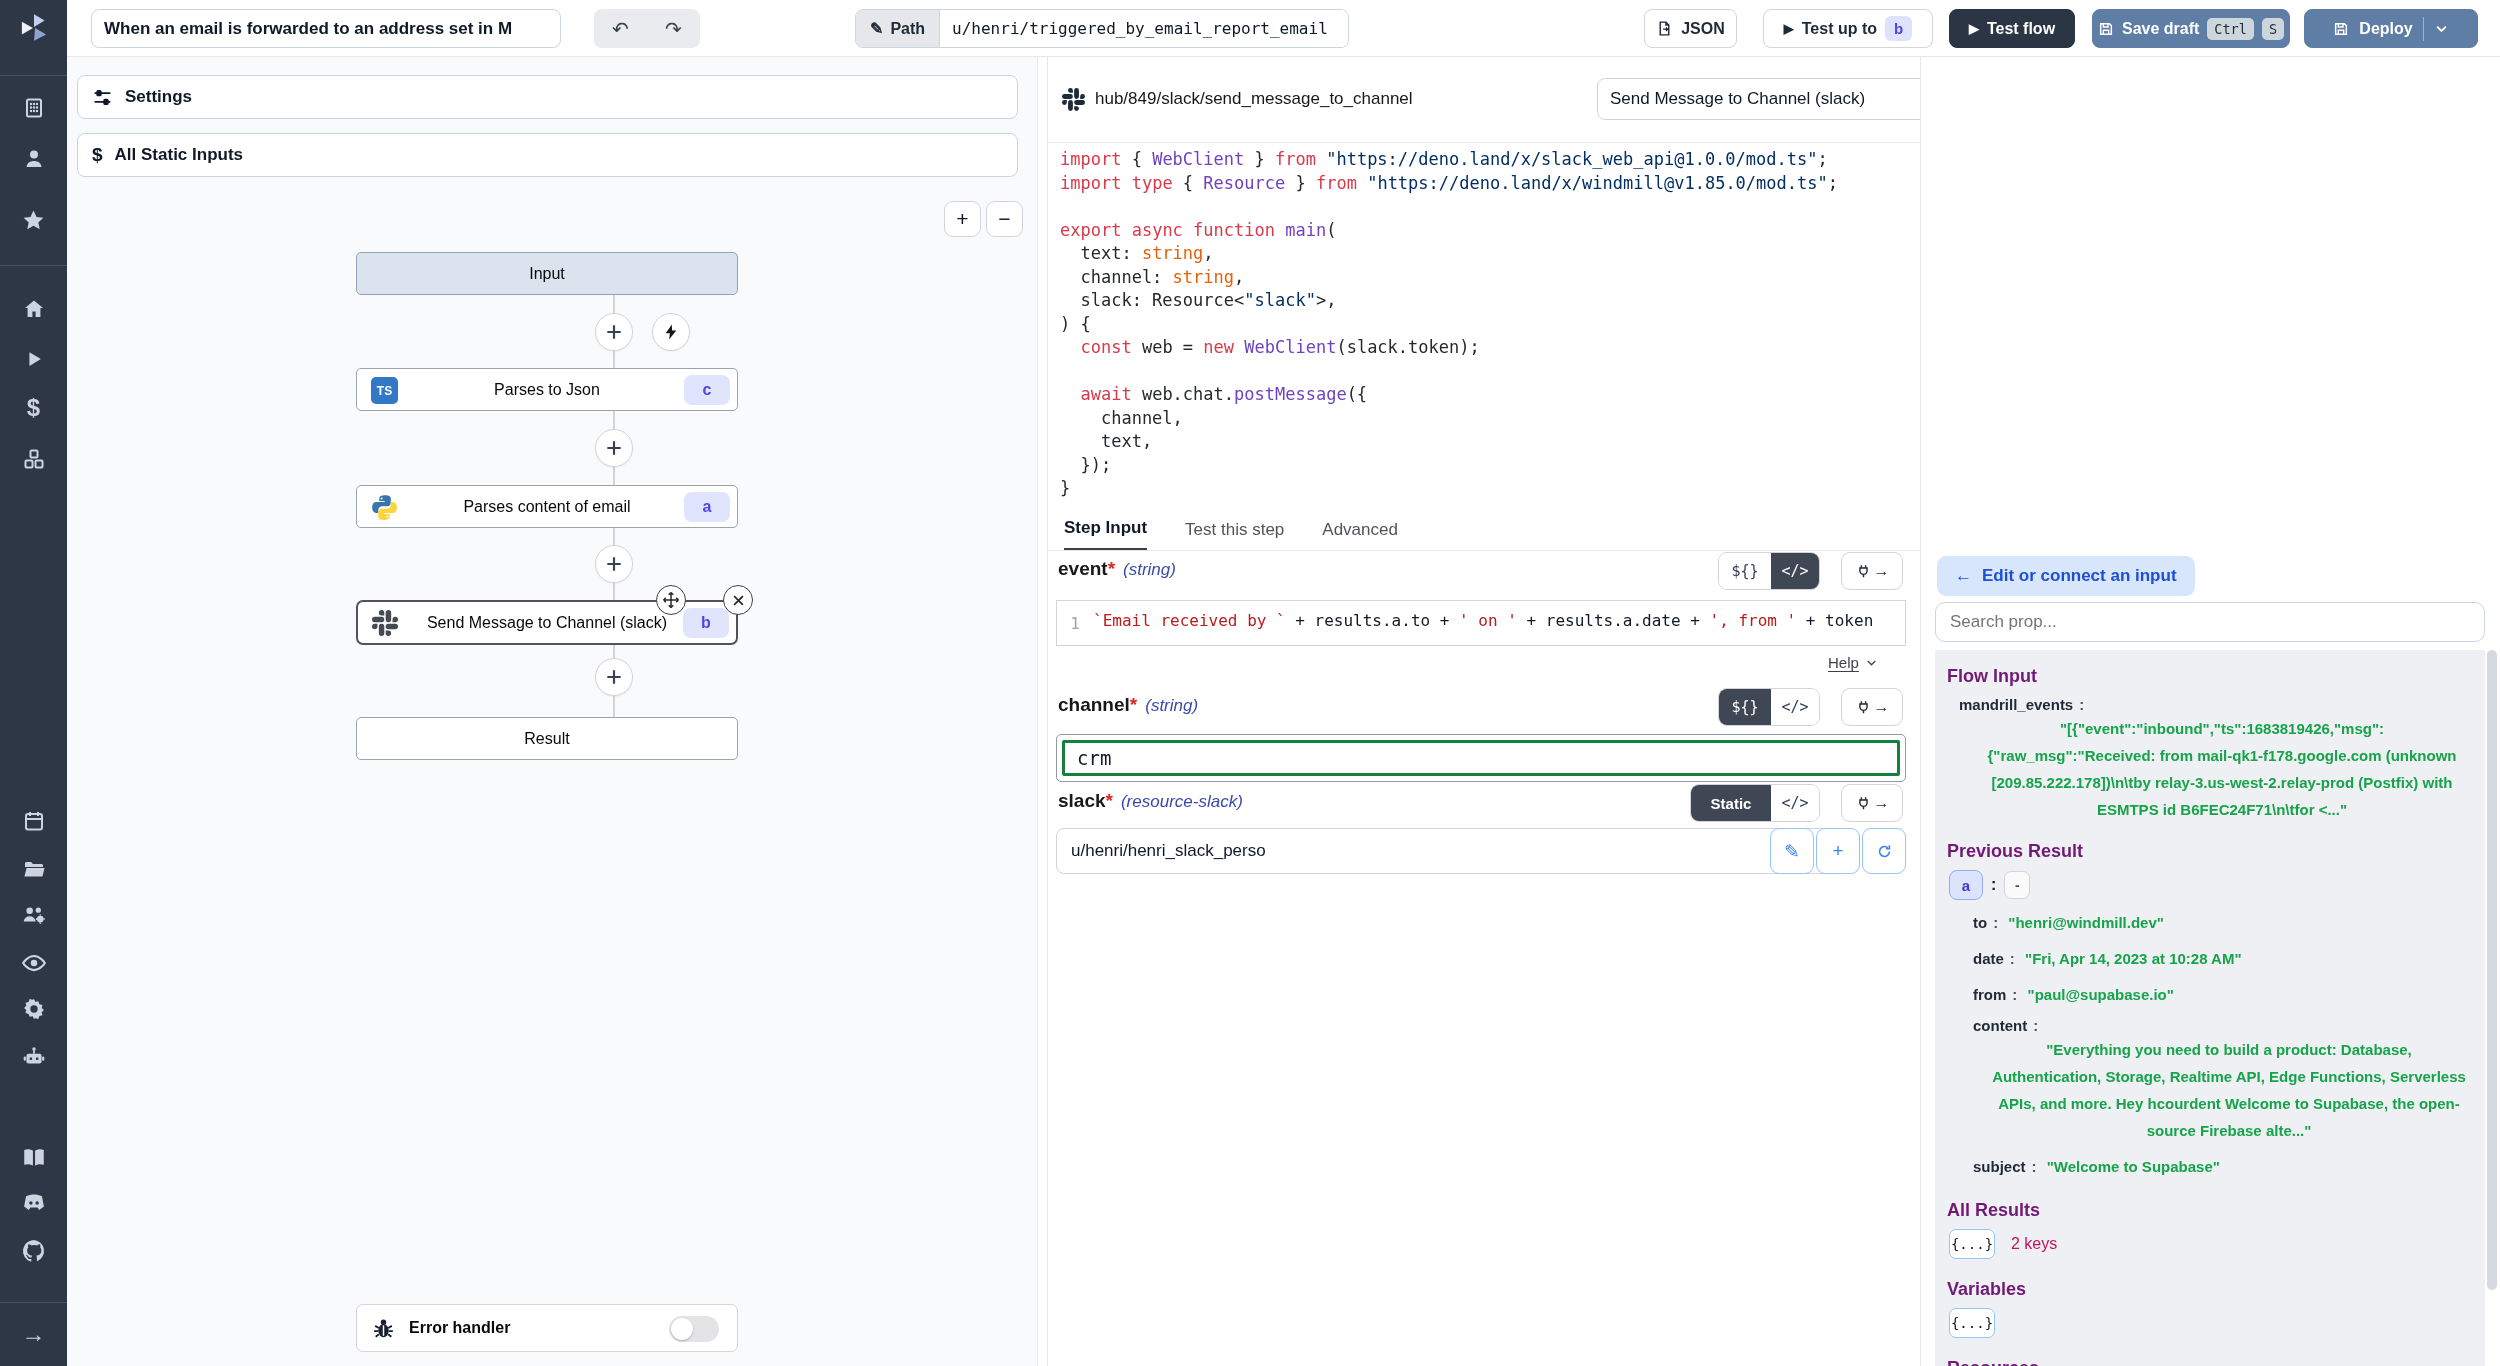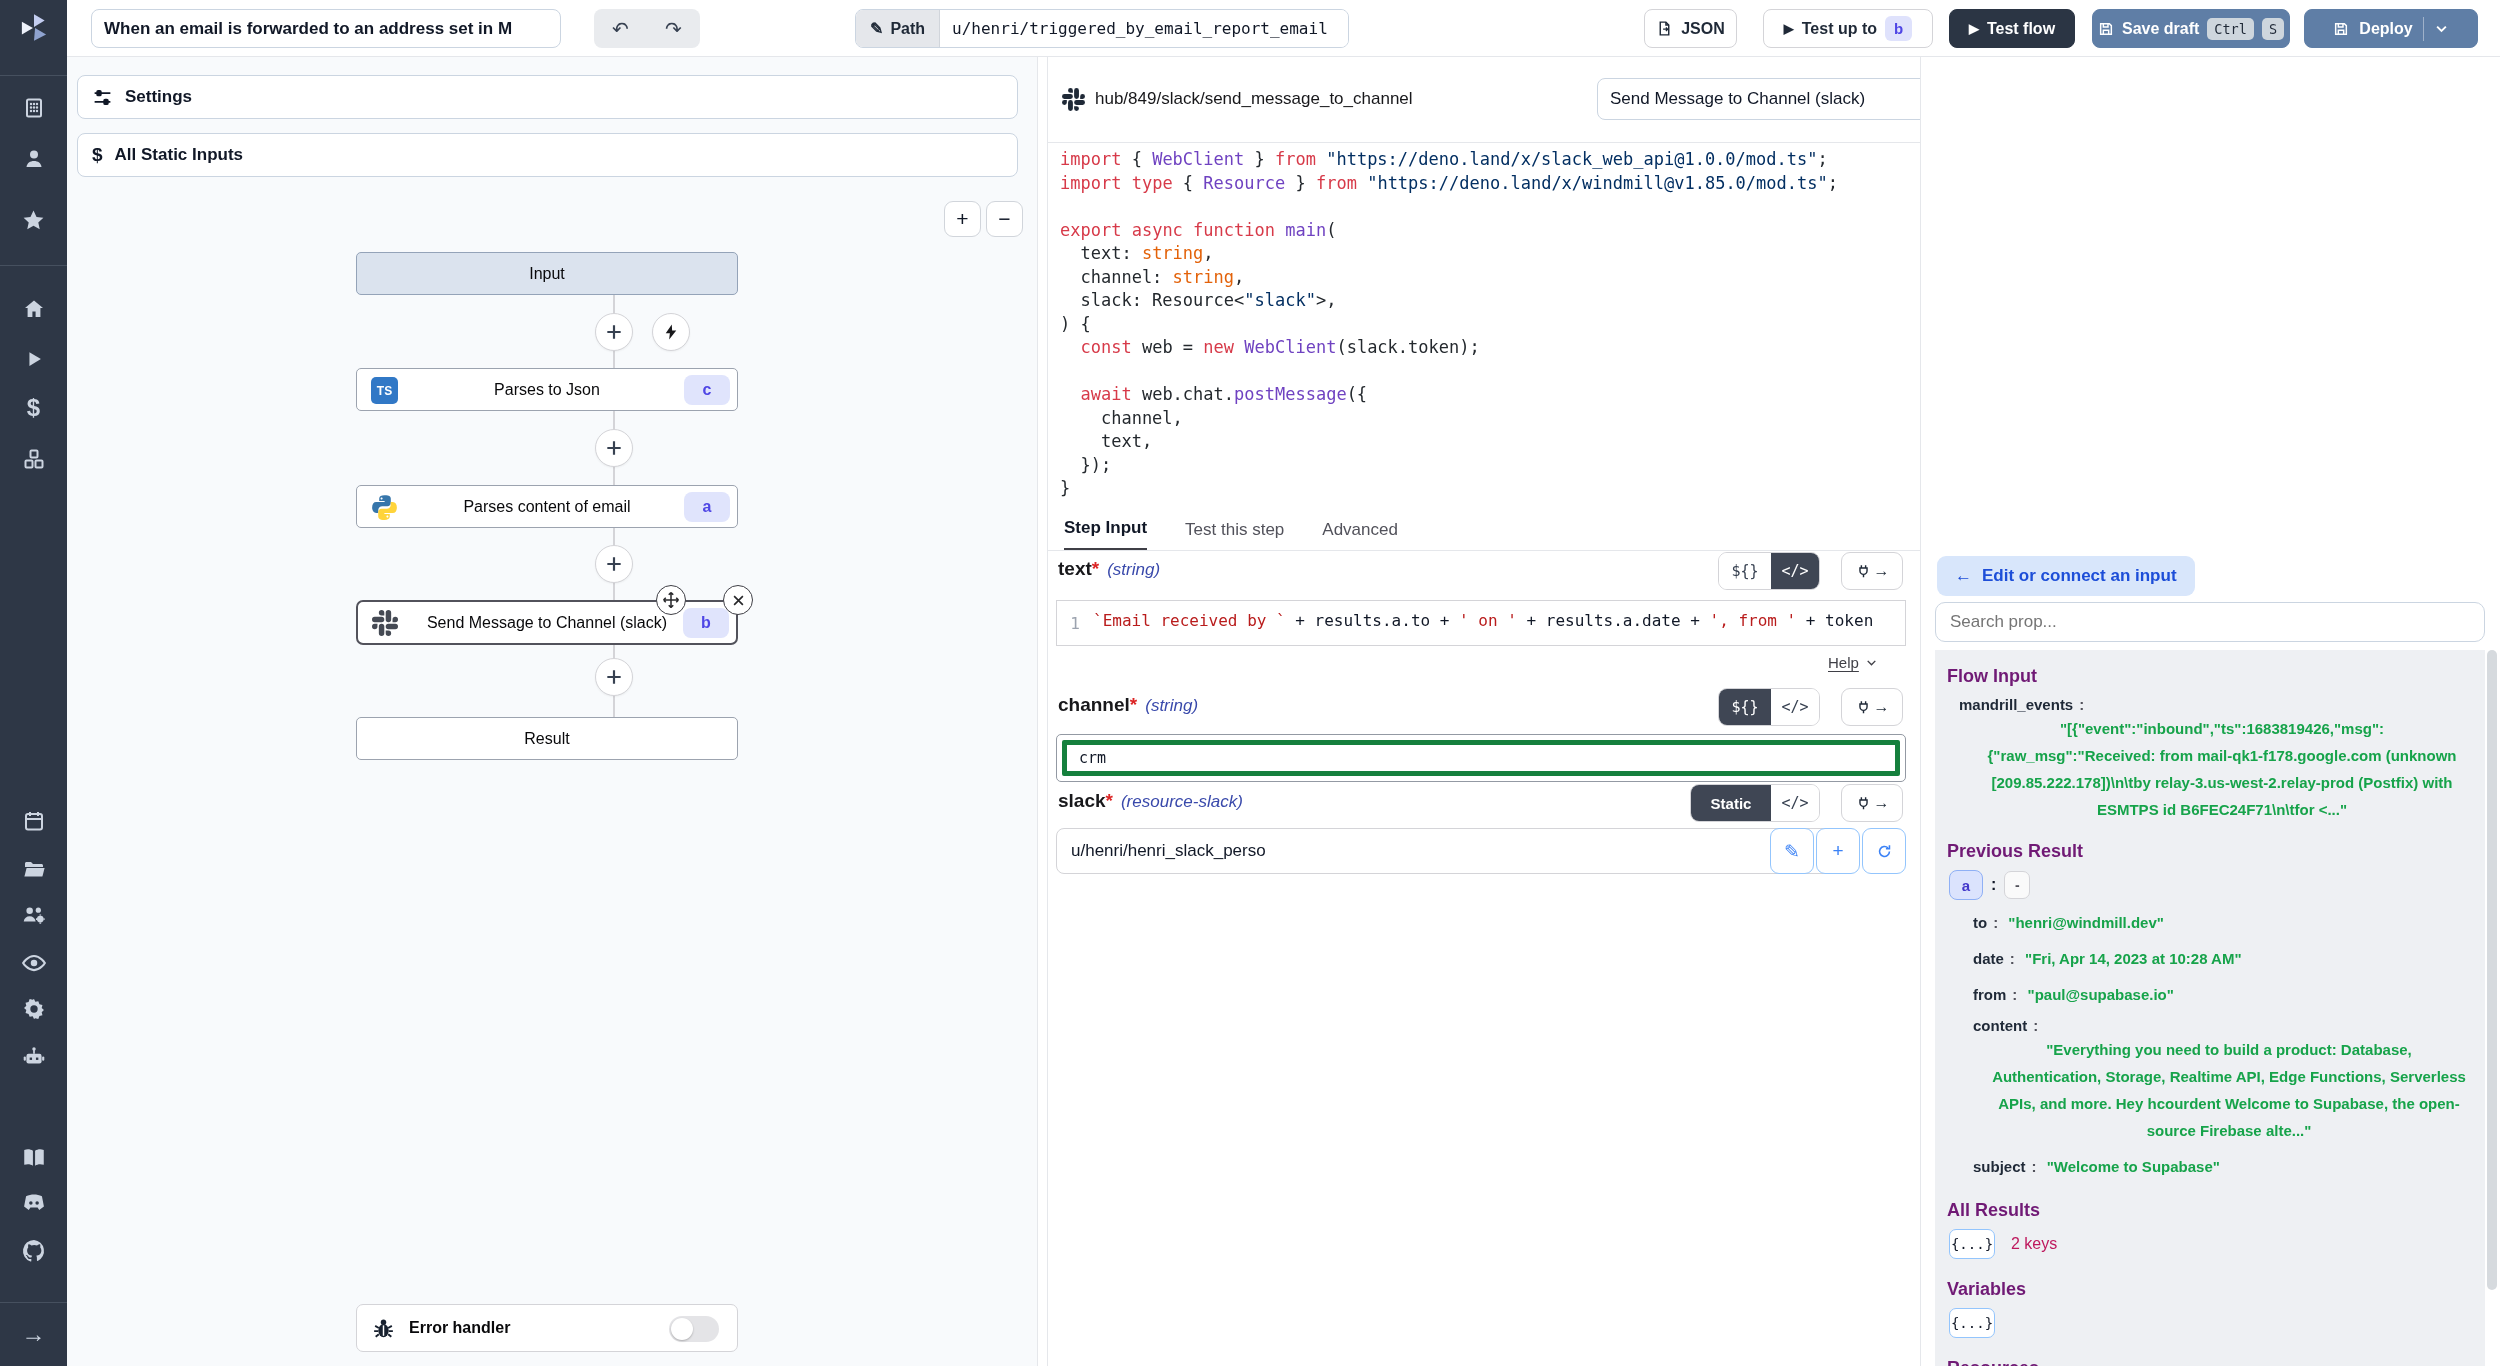--- a/index.html
+++ b/index.html
@@ -66,21 +66,21 @@
   .seg-group { position:absolute; display:flex; height:38px; border-radius:9px; overflow:hidden; border:1px solid #d4d4d8; font-family:"DejaVu Sans Mono",monospace; }
   .seg { display:flex; align-items:center; justify-content:center; font-size:15px; background:#fff; color:#374151; cursor:pointer; }
   .seg.on { background:#3f4654; color:#fff; }
   .plug-btn { position:absolute; width:62px; height:38px; border:1px solid #d4d4d8; border-radius:9px; background:#fff; display:flex; align-items:center; justify-content:center; gap:2px; color:#1f2937; cursor:pointer; font-size:16px; }
   .expr-box { position:absolute; left:8px; width:850px; height:46px; border:1px solid #d4d4d8; background:#fff; display:flex; align-items:center; overflow:hidden; }
   .lineno { width:36px; text-align:center; color:#9ca3af; font-family:"DejaVu Sans Mono",monospace; font-size:16px; }
   .expr { font-family:"DejaVu Sans Mono",monospace; font-size:16px; white-space:pre; }
   .help-link { position:absolute; font-size:15px; color:#3f3f46; display:flex; align-items:center; gap:6px; cursor:pointer; }
   .help-link u { text-underline-offset:3px; }
   .outer-input { position:absolute; left:8px; width:850px; height:48px; border:1.5px solid #9399a3; border-radius:5px; background:#fff; padding:5px; }
-  .outer-input input { width:100%; height:100%; border:5px solid #15803d; border-radius:2px; padding:0 12px; font-family:"DejaVu Sans Mono",monospace; font-size:15px; color:#111827; }
+  .outer-input input { width:100%; height:100%; border:3px solid #15803d; border-radius:2px; padding:0 12px; font-family:"DejaVu Sans Mono",monospace; font-size:19px; color:#111827; }
   .res-input { position:absolute; left:8px; width:789px; height:46px; border:1px solid #d4d4d8; border-radius:8px; background:#fff; display:flex; align-items:center; padding:0 14px; font-size:17px; color:#111827; }
   .res-x { margin-left:auto; font-size:17px; color:#18181b; cursor:pointer; }
   .blue-btn { position:absolute; width:44px; height:46px; border:1px solid #93c5fd; border-radius:9px; background:#fff; color:#3b82f6; display:flex; align-items:center; justify-content:center; font-size:19px; cursor:pointer; }
 
   
   .props { left:1920px; top:57px; width:580px; height:1309px; background:#fff; border-left:1px solid #e5e7eb; }
   .connect-pill { position:absolute; left:16px; top:499px; height:40px; padding:0 18px; background:#d8e6fb; border-radius:9px; display:flex; align-items:center; gap:10px; color:#1d4ed8; font-size:17px; font-weight:600; cursor:pointer; }
   .search-input { position:absolute; left:14px; top:545px; width:550px; height:40px; border:1px solid #cbd5e1; border-radius:10px; padding:0 14px; font-size:17px; font-family:"Liberation Sans",sans-serif; color:#111827; }
   .graybox { position:absolute; left:14px; top:593px; width:550px; height:716px; background:#eef0f3; padding:10px 12px; overflow:hidden; }
   .sec-h { font-size:18px; font-weight:700; color:#701a75; margin-top:6px; }
@@ -429,21 +429,21 @@
 
     <div class="code-area"><div class="code-line"><span class="tok-kw">import</span><span class="tok-pl"> { </span><span class="tok-id">WebClient</span><span class="tok-pl"> } </span><span class="tok-kw">from</span><span class="tok-pl"> </span><span class="tok-str">"https://deno.land/x/slack_web_api@1.0.0/mod.ts"</span><span class="tok-pl">;</span></div><div class="code-line"><span class="tok-kw">import</span><span class="tok-pl"> </span><span class="tok-kw">type</span><span class="tok-pl"> { </span><span class="tok-id">Resource</span><span class="tok-pl"> } </span><span class="tok-kw">from</span><span class="tok-pl"> </span><span class="tok-str">"https://deno.land/x/windmill@v1.85.0/mod.ts"</span><span class="tok-pl">;</span></div><div class="code-line">&nbsp;</div><div class="code-line"><span class="tok-kw">export</span><span class="tok-pl"> </span><span class="tok-kw">async</span><span class="tok-pl"> </span><span class="tok-kw">function</span><span class="tok-pl"> </span><span class="tok-id">main</span><span class="tok-pl">(</span></div><div class="code-line"><span class="tok-pl">  text: </span><span class="tok-ty">string</span><span class="tok-pl">,</span></div><div class="code-line"><span class="tok-pl">  channel: </span><span class="tok-ty">string</span><span class="tok-pl">,</span></div><div class="code-line"><span class="tok-pl">  slack: Resource&lt;</span><span class="tok-str">"slack"</span><span class="tok-pl">&gt;,</span></div><div class="code-line"><span class="tok-pl">) {</span></div><div class="code-line"><span class="tok-pl">  </span><span class="tok-kw">const</span><span class="tok-pl"> web = </span><span class="tok-kw">new</span><span class="tok-pl"> </span><span class="tok-id">WebClient</span><span class="tok-pl">(slack.token);</span></div><div class="code-line">&nbsp;</div><div class="code-line"><span class="tok-pl">  </span><span class="tok-kw">await</span><span class="tok-pl"> web.chat.</span><span class="tok-id">postMessage</span><span class="tok-pl">({</span></div><div class="code-line"><span class="tok-pl">    channel,</span></div><div class="code-line"><span class="tok-pl">    text,</span></div><div class="code-line"><span class="tok-pl">  });</span></div><div class="code-line"><span class="tok-pl">}</span></div></div>
 
     <div class="tabs">
       <div class="tab active">Step Input</div>
       <div class="tab">Test this step</div>
       <div class="tab">Advanced</div>
     </div>
 
     <div class="f-label" style="top:501px;">
-      <span>text</span><span class="f-req">*</span><span class="f-type">(string)</span>
+      <span>event</span><span class="f-req">*</span><span class="f-type">(string)</span>
     </div>
     <div class="seg-group" style="left:670px;top:495px;">
       <div class="seg" style="width:52px;">${}</div>
       <div class="seg on" style="width:48px;">&lt;/&gt;</div>
     </div>
     <div class="plug-btn" style="left:793px;top:495px;">
       <svg width="17" height="17" viewBox="0 0 24 24" fill="none" stroke="#1f2937" stroke-width="2">
           <path d="M9 3v4M15 3v4M7 7h10v4a5 5 0 0 1-10 0zM12 16v4"></path>
         </svg>
       <span>→</span>

